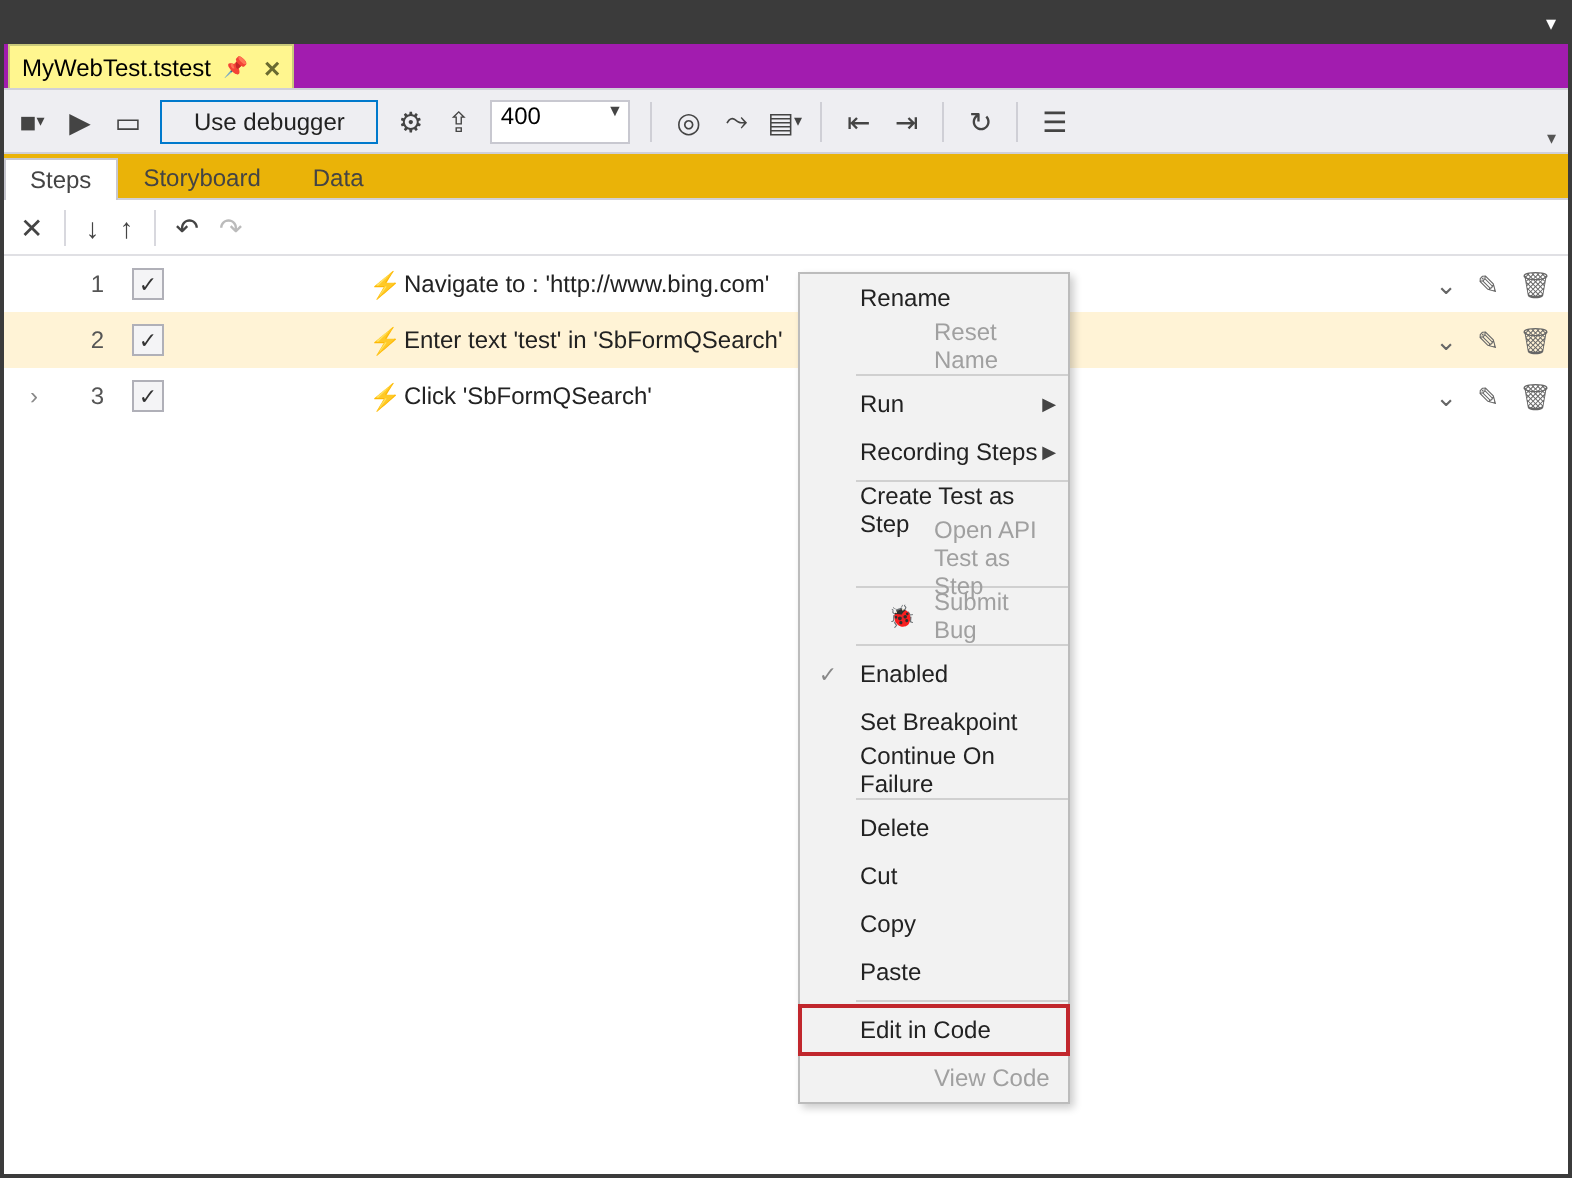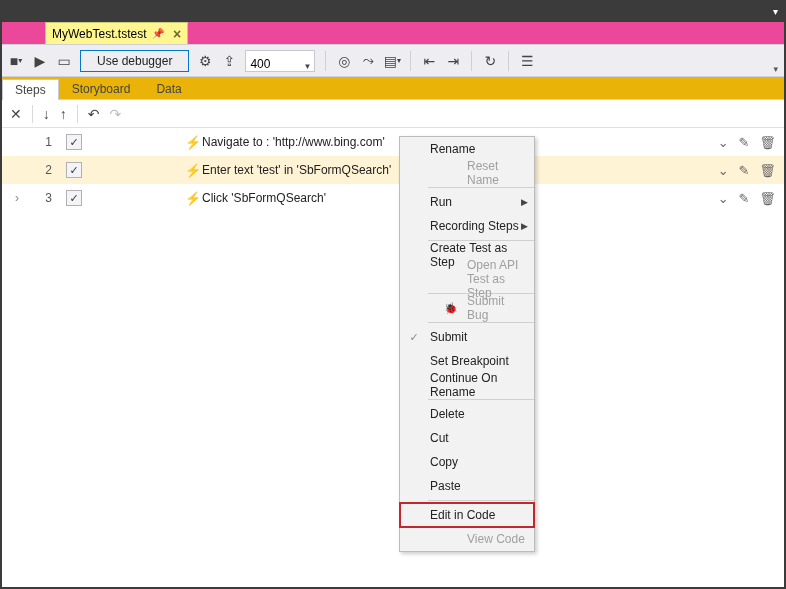--- a/index.html
+++ b/index.html
@@ -1,28 +1,28 @@
 <!DOCTYPE html>
 <html><head>
 <meta charset="utf-8">
 <style>
   * { box-sizing: border-box; margin: 0; padding: 0; font-family: "Segoe UI", Tahoma, sans-serif; }
   body { width: 786px; height: 589px; background: #fff; border: 2px solid #3b3b3b; position: relative; overflow: hidden; }
   .titlebar { height: 20px; background: #3b3b3b; position: relative; }
   .titlebar .downcaret { position: absolute; right: 6px; top: 4px; color: #fff; font-size: 10px; }
-  .tabrow { height: 22px; background: #ec4899; display: flex; align-items: flex-end; padding-left: 41px; }
+  .tabrow { height: 22px; background: #a21caf; display: flex; align-items: flex-end; }
   .filetab { background: #fff68f; border: 1px solid #c9c97a; border-bottom: none; height: 22px; display: flex; align-items: center; padding: 0 6px; margin-left: 2px; font-size: 12px; gap: 6px; }
   .filetab .pin { color: #6a6a30; font-size: 10px; }
   .filetab .close { color: #6a6a30; font-size: 14px; font-weight: bold; margin-left: 2px; }
   .toolbar { height: 32px; background: #eeeef2; border-top: 1px solid #d0d0d8; display: flex; align-items: center; padding: 0 6px; gap: 8px; font-size: 12px; position: relative; }
   .toolbar .icon { width: 16px; height: 16px; display: inline-flex; align-items: center; justify-content: center; color: #444; font-size: 14px; }
   .toolbar .sep { width: 1px; height: 20px; background: #cfcfd6; margin: 0 2px; }
   .play { color: #2e8b2e; font-size: 16px; }
   .dbgbox { border: 1px solid #0079cc; padding: 2px 16px; height: 22px; display: flex; align-items: center; color: #222; }
-  .numbox { border: 1px solid #c8c8d0; background: #fff; width: 70px; height: 22px; display: flex; align-items: flex-end; padding: 0 4px; position: relative; }
+  .numbox { border: 1px solid #c8c8d0; background: #fff; width: 70px; height: 22px; display: flex; align-items: flex-start; padding: 0 4px; position: relative; }
   .numbox .dd { position: absolute; right: 3px; font-size: 8px; color: #444; }
   .toolbar .farright { position: absolute; right: 6px; bottom: 2px; font-size: 9px; color: #555; }
   .subtabs { height: 24px; background: #eab308; border-top: 1px solid #d0d0d8; border-bottom: 1px solid #d0d0d8; display: flex; align-items: center; }
   .subtab { padding: 3px 12px; font-size: 12px; color: #444; border: 1px solid transparent; border-bottom: none; }
   .subtab.active { background: #fff; border-color: #c8c8d0; position: relative; top: 1px; }
   .stepbar { height: 28px; background: #fff; display: flex; align-items: center; padding: 0 8px; gap: 10px; border-bottom: 1px solid #e0e0e4; }
   .stepbar .icon { color: #444; font-size: 14px; }
   .stepbar .sep { width: 1px; height: 18px; background: #d8d8de; }
   .stepgrid { background: #fff; }
   .steprow { height: 28px; display: flex; align-items: center; font-size: 12px; position: relative; }
@@ -163,24 +163,24 @@
   <div class="mi">Create Test as Step</div>
   <div class="mi disabled">Open API Test as Step</div>
   <div class="msep"></div>
   <div class="mi disabled">
       <span class="lefticon">🐞</span>
       <span>Submit Bug</span>
     </div>
   <div class="msep"></div>
   <div class="mi">
       <span class="lefticon">✓</span>
-      <span>Submit</span>
+      <span>Enabled</span>
     </div>
   <div class="mi">Set Breakpoint</div>
-  <div class="mi">Continue On Rename</div>
+  <div class="mi">Continue On Failure</div>
   <div class="msep"></div>
   <div class="mi">Delete</div>
   <div class="mi">Cut</div>
   <div class="mi">Copy</div>
   <div class="mi">Paste</div>
   <div class="msep"></div>
   <div class="mi highlight">Edit in Code</div>
   <div class="mi disabled">View Code</div>
 </div>
 

